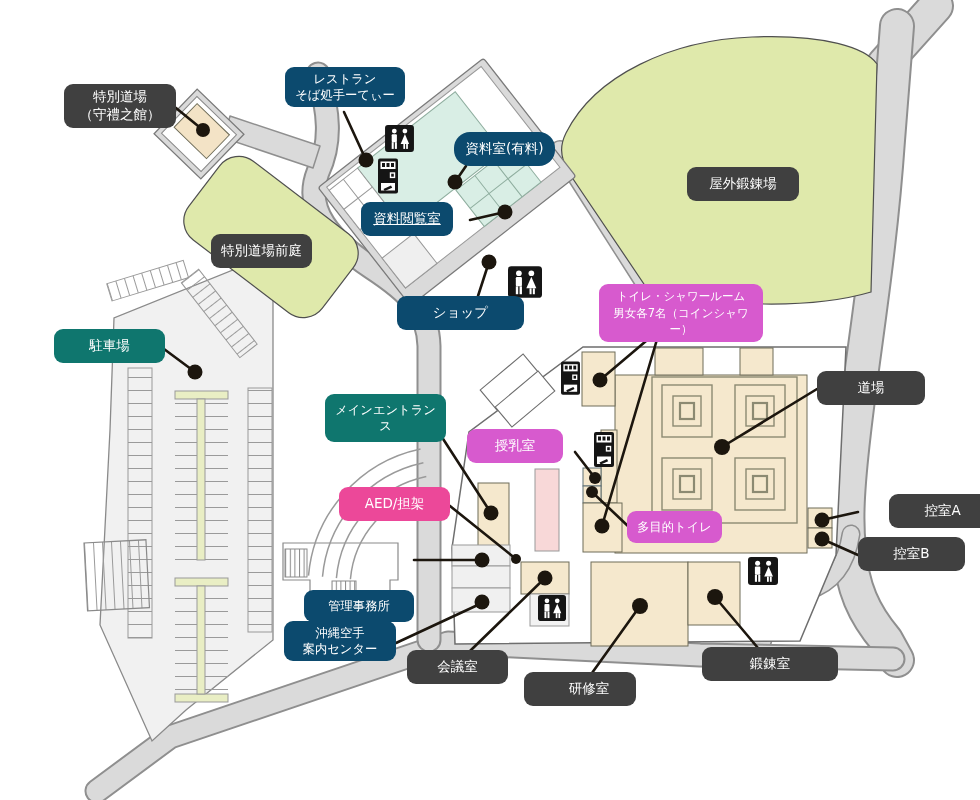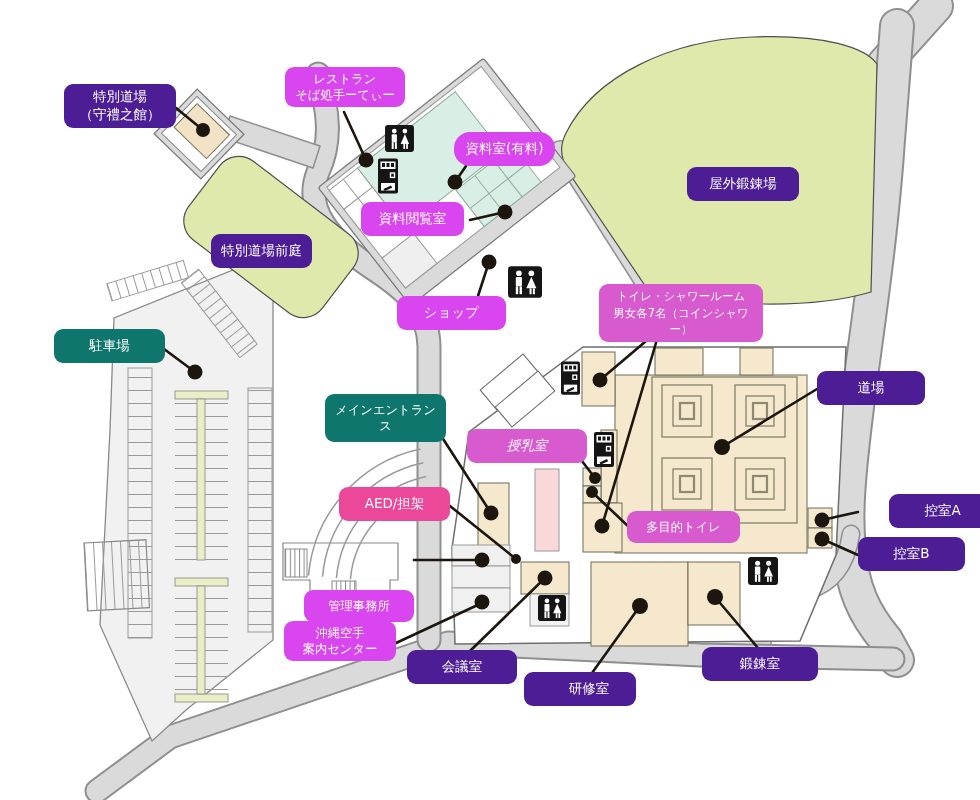--- a/index.html
+++ b/index.html
@@ -2,22 +2,22 @@
 <html><head>
 <meta charset="utf-8">
 <style>
   html,body{margin:0;padding:0;background:#fff;}
   #stage{position:relative;width:980px;height:800px;background:#fff;overflow:hidden;
          font-family:"DejaVu Sans",sans-serif;}
   #map-svg{position:absolute;left:0;top:0;}
   .lbl{position:absolute;box-sizing:border-box;display:flex;align-items:center;justify-content:center;
        text-align:center;color:#fff;font:13.5px/1.32 "DejaVu Sans",sans-serif;
        border-radius:9px;padding:8px 6px;white-space:pre-line;z-index:5;}
-  .purple{background:#4c1d95}
-  .blue{background:#d946ef}
+  .purple{background:#404040}
+  .blue{background:#0c4a6e}
   .pink{background:#d75ace}
   .brown{background:#0f766e}
   .red{background:#ec4899}
   .fs12{font-size:12.3px}
   .fs11{font-size:11.5px;line-height:1.45}
 </style>
 </head>
 <body>
 
 <div id="stage">
@@ -251,31 +251,31 @@
   </g>
 </svg>
 
   <div class="lbl purple" style="left:64px;top:84px;width:112px;padding:4px 6px;">特別道場
 （守禮之館）</div>
   <div class="lbl blue fs12" style="left:285px;top:67px;width:120px;padding:4px 6px;">レストラン
 そば処手ーてぃー</div>
   <div class="lbl blue" style="left:454px;top:132px;width:101px;border-radius:16px;">資料室(有料)</div>
   <div class="lbl purple" style="left:687px;top:167px;width:112px;">屋外鍛錬場</div>
   <div class="lbl purple" style="left:211px;top:234px;width:101px;">特別道場前庭</div>
-  <div class="lbl blue" style="left:361px;top:202px;width:103px;">資料閲覧室</div>
-  <div class="lbl blue" style="left:397px;top:296px;width:109px;">ショップ</div>
+  <div class="lbl blue" style="left:361px;top:202px;width:92px;text-decoration:underline;">資料閲覧室</div>
+  <div class="lbl blue" style="left:397px;top:296px;width:127px;">ショップ</div>
   <div class="lbl brown" style="left:54px;top:329px;width:111px;">駐車場</div>
   <div class="lbl pink fs11" style="left:599px;top:284px;width:164px;padding:4px 4px;">トイレ・シャワールーム
 男女各7名（コインシャワー）</div>
   <div class="lbl brown fs12" style="left:325px;top:394px;width:121px;">メインエントランス</div>
   <div class="lbl purple" style="left:817px;top:371px;width:108px;">道場</div>
-  <div class="lbl pink" style="left:467px;top:429px;width:120px;font-style:italic;">授乳室</div>
+  <div class="lbl pink" style="left:467px;top:429px;width:96px;">授乳室</div>
   <div class="lbl red" style="left:339px;top:487px;width:111px;">AED/担架</div>
-  <div class="lbl pink fs12" style="left:627px;top:511px;width:113px;">多目的トイレ</div>
+  <div class="lbl pink fs12" style="left:627px;top:511px;width:95px;">多目的トイレ</div>
   <div class="lbl blue fs12" style="left:304px;top:542px;width:110px;margin-top:48px;">管理事務所</div>
   <div class="lbl purple" style="left:858px;top:494px;width:107px;margin-left:31px;">控室A</div>
   <div class="lbl purple" style="left:858px;top:537px;width:107px;">控室B</div>
   <div class="lbl blue fs12" style="left:284px;top:621px;width:112px;padding:4px 6px;text-align:center;">沖縄空手
 案内センター</div>
-  <div class="lbl purple" style="left:407px;top:650px;width:110px;">会議室</div>
+  <div class="lbl purple" style="left:407px;top:650px;width:101px;">会議室</div>
   <div class="lbl purple" style="left:524px;top:672px;width:112px;padding-left:24px;">研修室</div>
-  <div class="lbl purple" style="left:702px;top:647px;width:116px;">鍛錬室</div>
+  <div class="lbl purple" style="left:702px;top:647px;width:136px;">鍛錬室</div>
 </div>
 
 </body></html>

